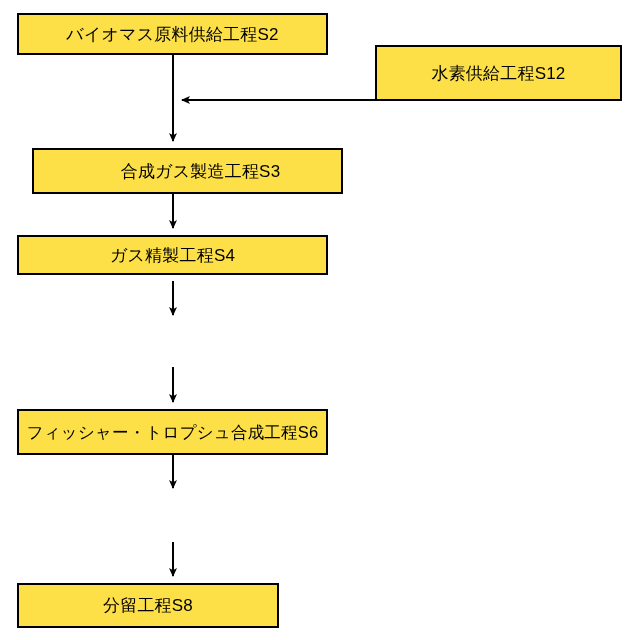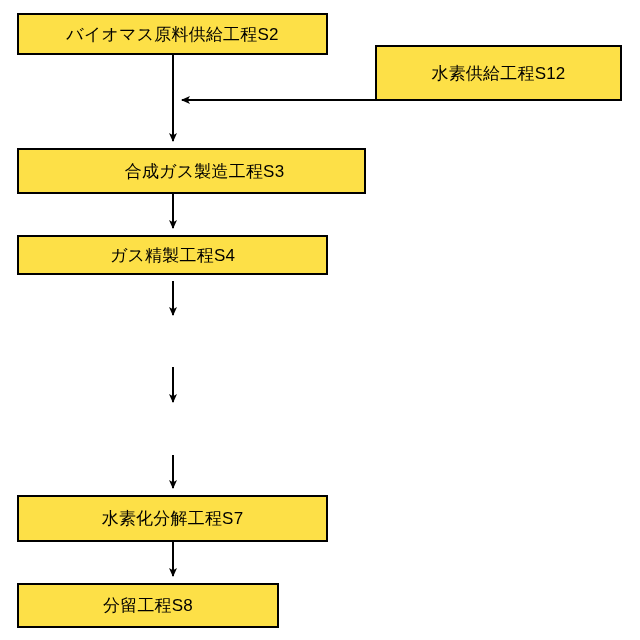--- a/index.html
+++ b/index.html
@@ -68,31 +68,31 @@
   </svg>
 
   <div class="node" style="left:17px; top:13px; width:311px; height:42px; font-size:17px;">
     <span class="node-label">バイオマス原料供給工程S2</span>
   </div>
 
   <div class="node" style="left:375px; top:13px; width:247px; height:56px; font-size:17px;margin-top:32px;">
     <span class="node-label">水素供給工程S12</span>
   </div>
 
-  <div class="node" style="left:17px; top:148px; width:349px; height:46px; font-size:17px;padding-left:26px;">
+  <div class="node" style="left:32px; top:148px; width:311px; height:46px; font-size:17px;padding-left:26px;">
     <span class="node-label">合成ガス製造工程S3</span>
   </div>
 
   <div class="node" style="left:17px; top:235px; width:311px; height:40px; font-size:17px;">
     <span class="node-label">ガス精製工程S4</span>
   </div>
 
 
+  <div class="node" style="left: 17px; top: 409px; width: 311px; height: 46px; font-size: 16.5px;">
+    <span class="node-label">フィッシャー・トロプシュ合成工程S6</span>
+  </div>
 
-  <div class="node" style="left:17px; top:495px; width:311px; height:47px; font-size:17px;">
-    <span class="node-label">水素化分解工程S7</span>
-  </div>
 
   <div class="node" style="left:17px; top:583px; width:262px; height:45px; font-size:17px;">
     <span class="node-label">分留工程S8</span>
   </div>
 
 </div>
 
 </body></html>

